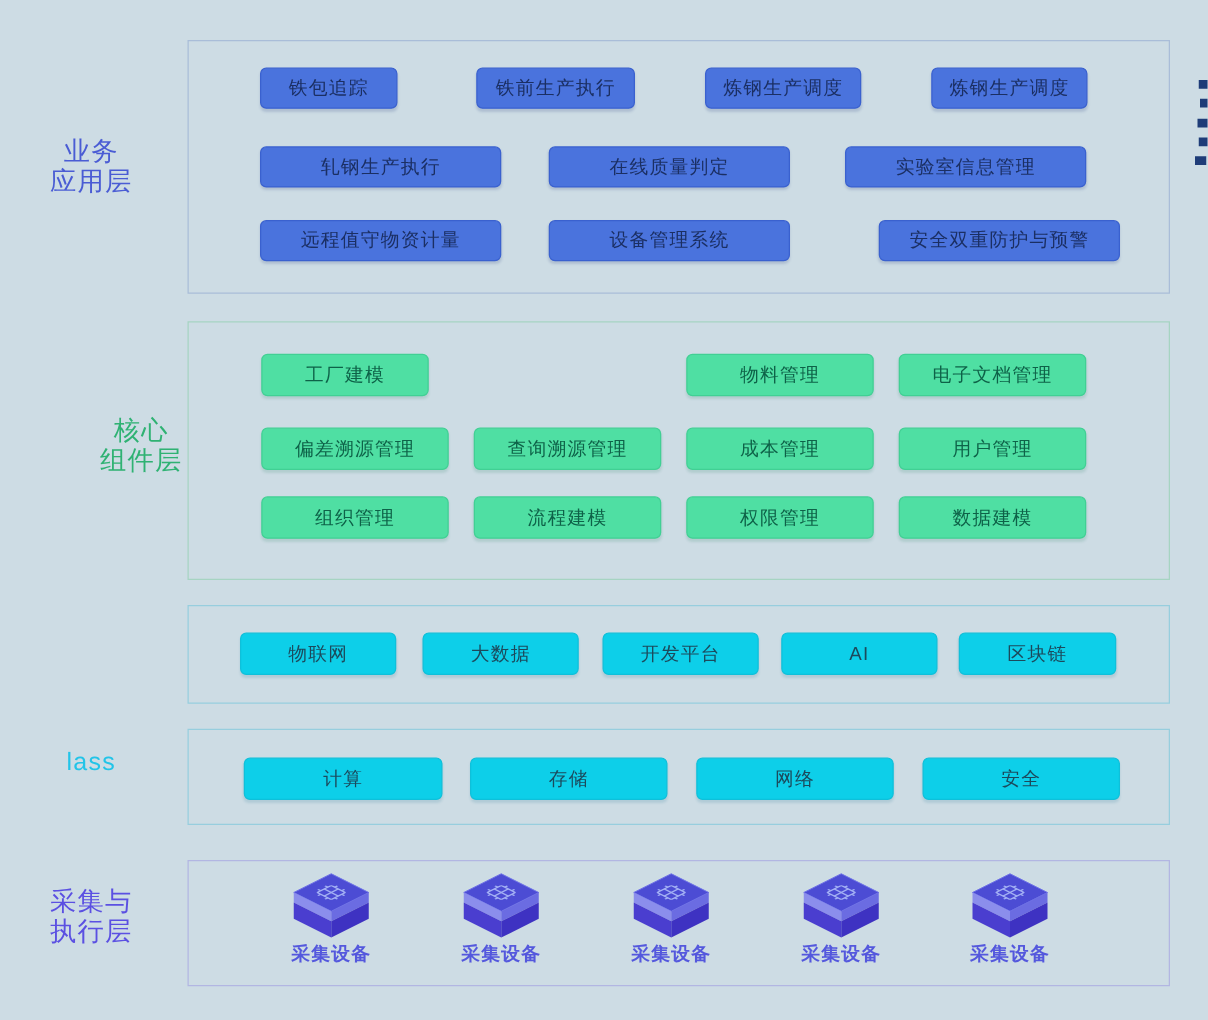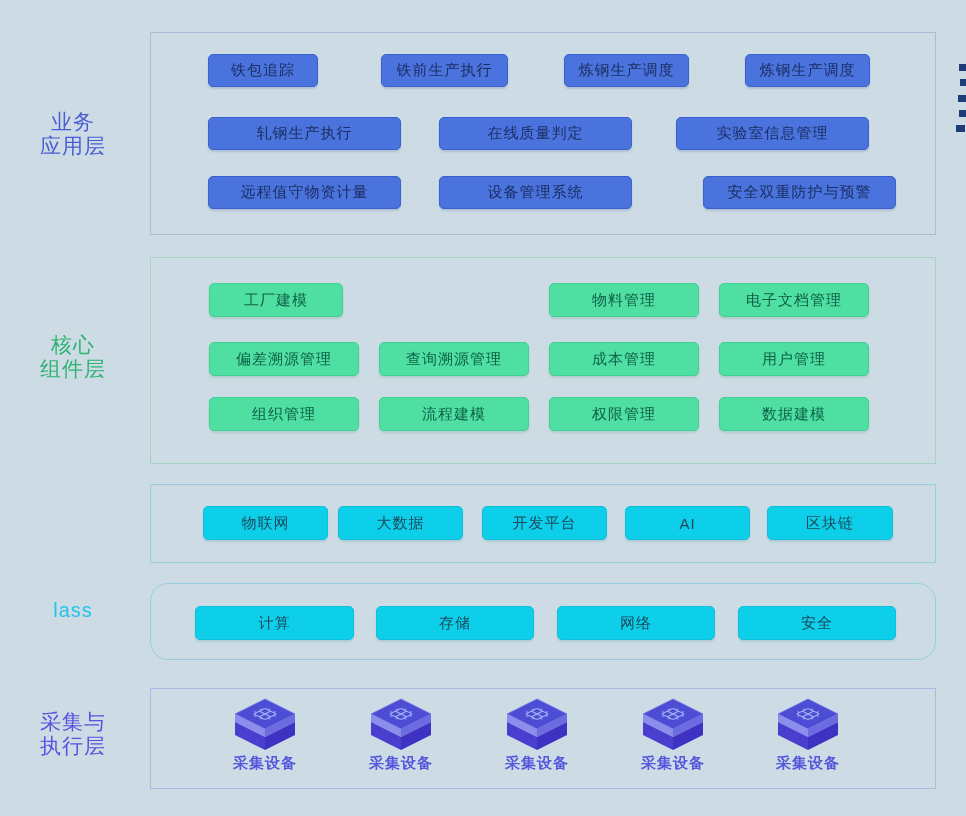--- a/index.html
+++ b/index.html
@@ -7,26 +7,26 @@
     width:966px;height:816px;position:relative;overflow:hidden;
     background:#cddce4;
     font-family:"Liberation Sans","DejaVu Sans",sans-serif;
   }
   .stage{position:absolute;inset:0;}
   
   .panel{position:absolute;left:150px;width:784px;border:1px solid;background:transparent;}
   .panel-business{top:32px;height:201px;border-color:#a9bdd8;}
   .panel-core{top:257px;height:205px;border-color:#a6d4c2;}
   .panel-paas{top:484px;height:77px;border-color:#97cede;}
-  .panel-iaas{top:583px;height:75px;border-color:#97cede;border-radius:18px;}
+  .panel-iaas{top:583px;height:75px;border-color:#97cede;}
   .panel-collect{top:688px;height:99px;border-color:#b2b6e2;}
   
   .layer-label{position:absolute;left:0;width:146px;text-align:center;font-size:21px;line-height:24px;letter-spacing:1px;}
   .label-business{top:110px;color:#4a5cd4;}
-  .label-core{top:333px;color:#2fb273;}
+  .label-core{top:333px;color:#2fb273;padding-left:40px;}
   .label-paas{top:505px;color:#22c4e8;font-size:20px;}
   .label-iaas{top:598px;color:#22c4e8;font-size:20px;}
   .label-collect{top:710px;color:#5b50e2;}
   
   .btn{position:absolute;height:33px;border-radius:5px;display:flex;align-items:center;justify-content:center;
        font-size:15px;letter-spacing:1px;cursor:default;box-sizing:border-box;}
   .btn-blue{background:#4a73dd;color:#1b2f63;border:1px solid #3a61cf;box-shadow:0 2px 2px rgba(40,60,130,.18);}
   .btn-green{background:#4fdfa3;color:#0e6248;border:1px solid #41d094;box-shadow:0 2px 2px rgba(30,120,90,.15);}
   .btn-cyan{background:#0dcfe9;color:#1c4a5c;border:1px solid #0fc0da;box-shadow:0 2px 2px rgba(20,110,140,.15);}
   .h34{height:34px;}
@@ -71,21 +71,21 @@
     <div class="btn btn-green h34" style="top:84px;left:228px;width:150px;">查询溯源管理</div>
     <div class="btn btn-green h34" style="top:84px;left:398px;width:150px;">成本管理</div>
     <div class="btn btn-green h34" style="top:84px;left:568px;width:150px;">用户管理</div>
     <div class="btn btn-green h34" style="top:139px;left:58px;width:150px;">组织管理</div>
     <div class="btn btn-green h34" style="top:139px;left:228px;width:150px;">流程建模</div>
     <div class="btn btn-green h34" style="top:139px;left:398px;width:150px;">权限管理</div>
     <div class="btn btn-green h34" style="top:139px;left:568px;width:150px;">数据建模</div>
   </div>
 
   <div class="panel panel-paas">
-    <div class="btn btn-cyan h34" style="top:21px;left:52px;width:125px;">物联网</div>
+    <div class="btn btn-cyan h34" style="top:21px;left:41px;width:125px;">物联网</div>
     <div class="btn btn-cyan h34" style="top:21px;left:187px;width:125px;">大数据</div>
     <div class="btn btn-cyan h34" style="top:21px;left:331px;width:125px;">开发平台</div>
     <div class="btn btn-cyan h34" style="top:21px;left:474px;width:125px;">AI</div>
     <div class="btn btn-cyan h34" style="top:21px;left:616px;width:126px;">区块链</div>
   </div>
 
   <div class="layer-label label-iaas">
     <div>lass</div>
   </div>
   <div class="panel panel-iaas">

